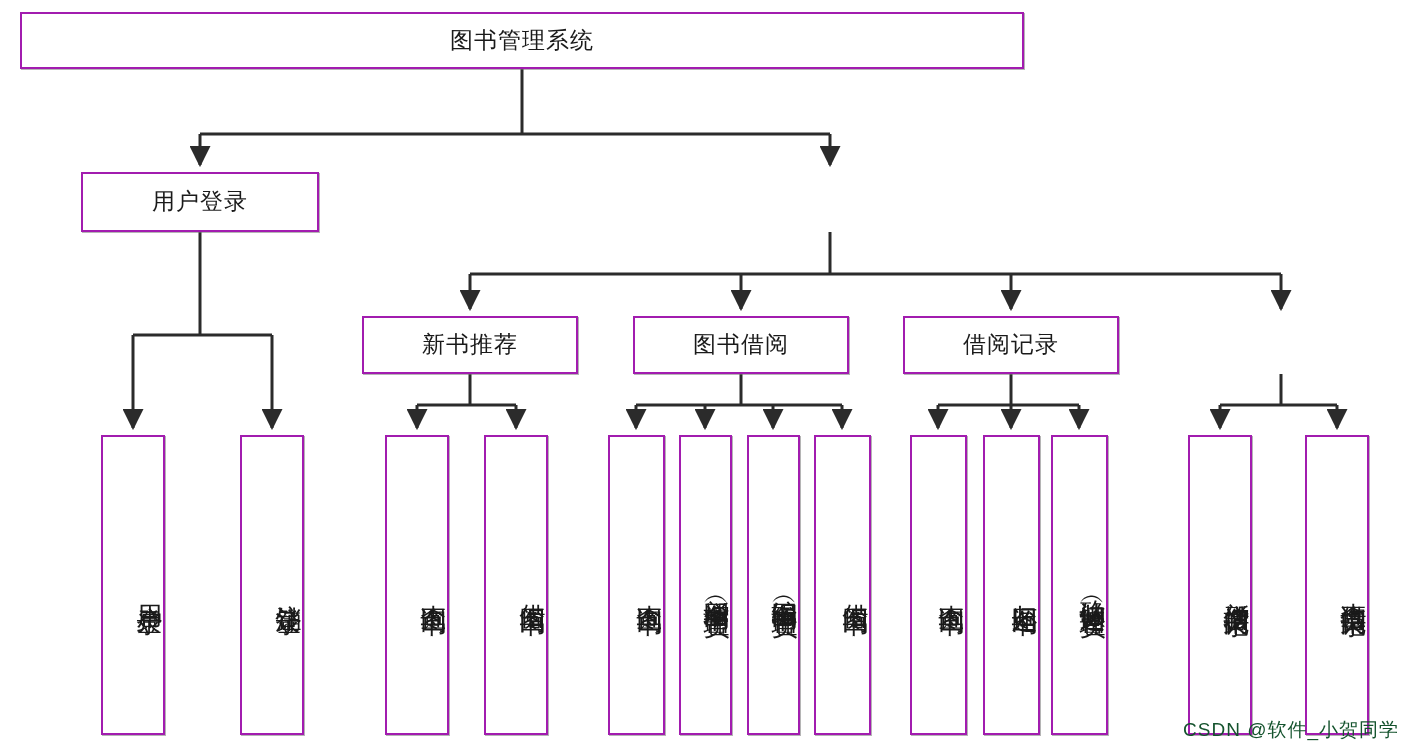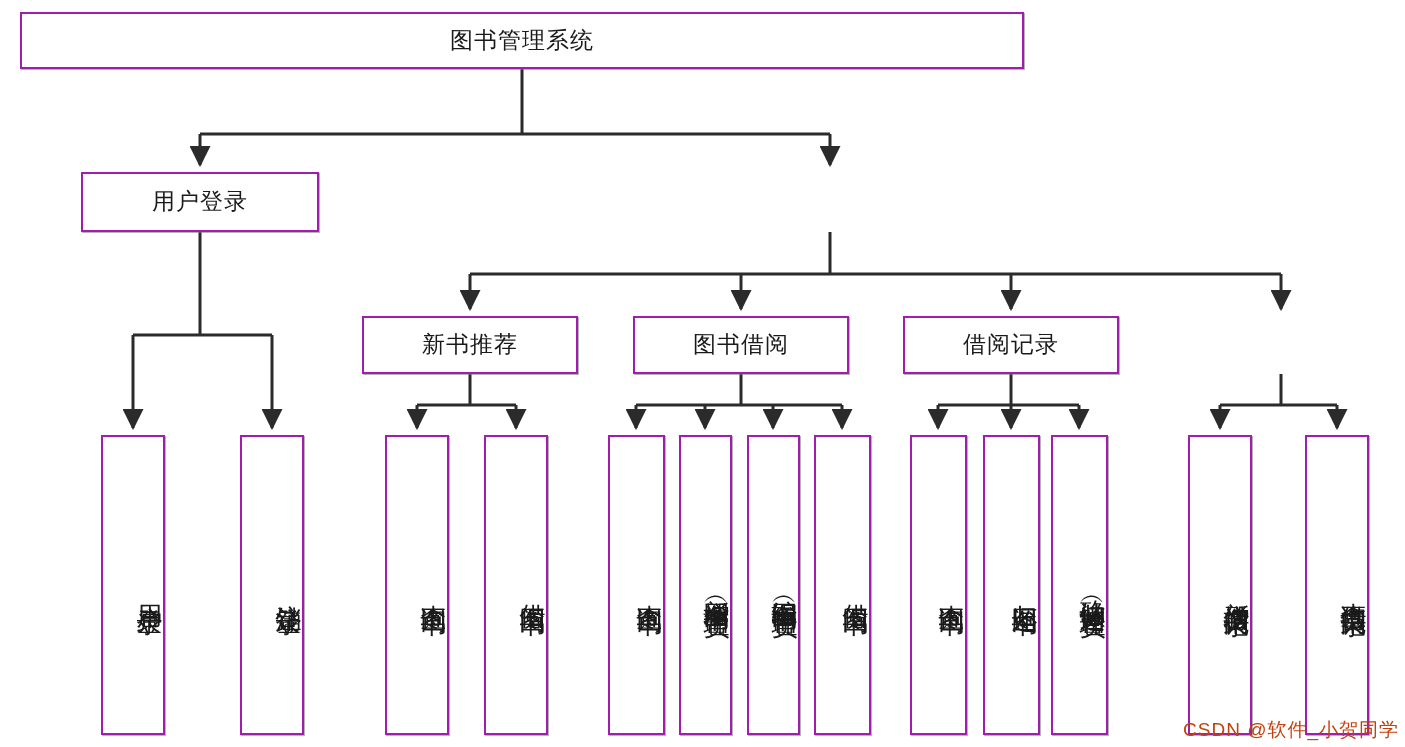--- a/index.html
+++ b/index.html
@@ -54,21 +54,21 @@
   }
   .node.vert .label {
     writing-mode: vertical-rl;
     text-orientation: upright;
   }
   .watermark {
     position: absolute;
     right: 6px;
     bottom: 4px;
     font-size: 19px;
-    color: #c2410c;
+    color: #14532d;
     letter-spacing: 1px;
     white-space: nowrap;
     user-select: none;
   }
 </style>
 </head>
 <body>
 
 <div id="canvas">
 

